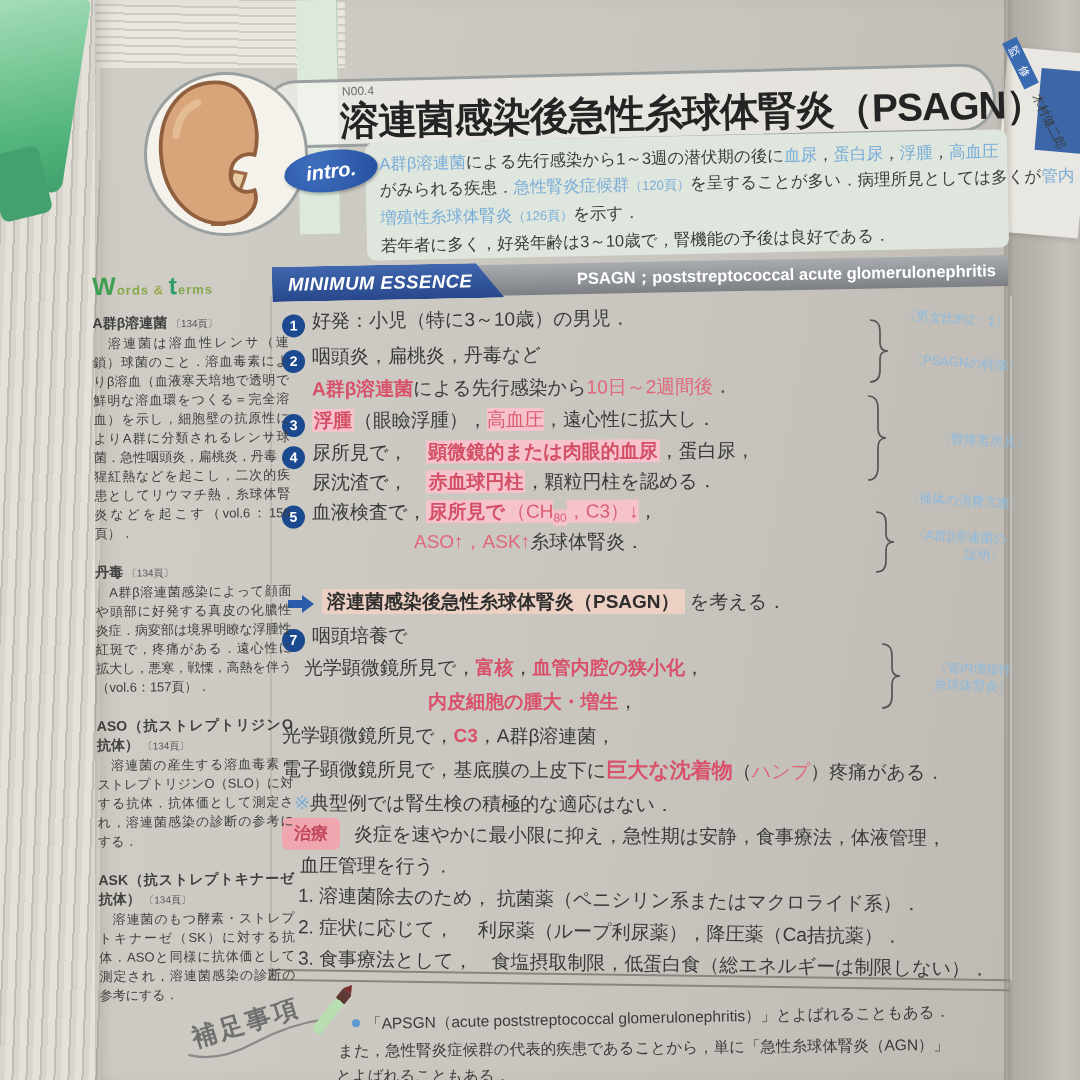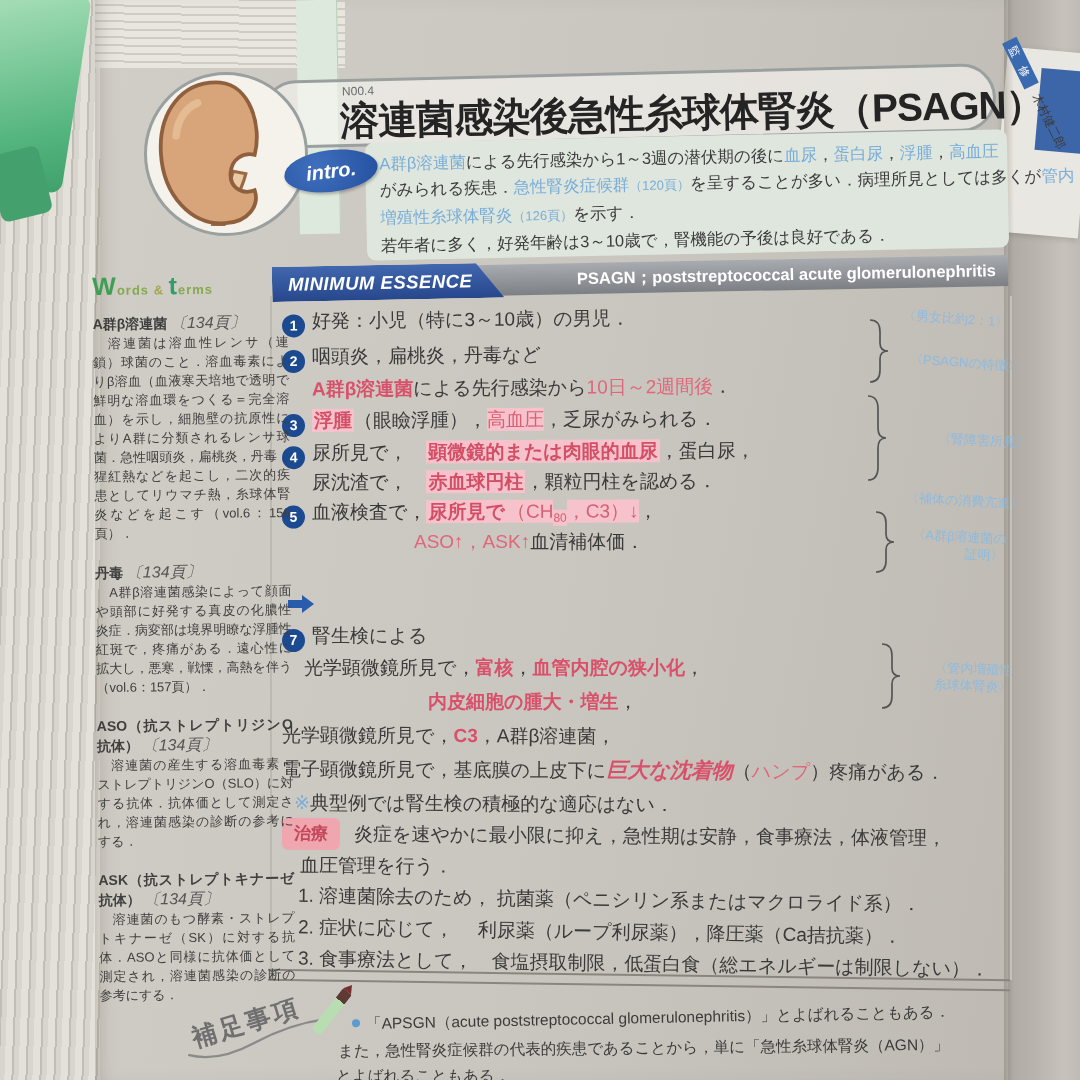--- a/index.html
+++ b/index.html
@@ -63,21 +63,21 @@
   .num{display:inline-flex;width:23px;height:23px;border-radius:50%;background:#1c4a90;
     color:#fff;font-size:14px;font-weight:bold;align-items:center;justify-content:center;
     margin-right:7px;vertical-align:-3px;}
   .blue{color:#79add8;}
   .red{color:#e0667a;}
   .redb{color:#d9506a;font-weight:bold;}
   .hl{background:#f6c3cd;color:#d34f66;font-weight:bold;padding:1px 2px;}
   .hlp{background:#f6c3cd;color:#d95e72;padding:1px 0;}
   .tan{background:#ecd0c3;font-weight:bold;padding:2px 5px;color:#2e2e2e;}
   .sub{font-size:12px;vertical-align:-4px;}
-  .big{font-size:21px;font-style:italic;}
+  .big{font-size:21px;}
   .smallref{font-size:13px;}
   .arrow-glyph{display:inline-block;vertical-align:middle;margin-right:8px;}
   .arrow-glyph .bar{display:inline-block;width:14px;height:8px;background:#2a5cab;vertical-align:middle;}
   .arrow-glyph .tri{display:inline-block;width:0;height:0;border-top:9px solid transparent;
     border-bottom:9px solid transparent;border-left:12px solid #2a5cab;vertical-align:middle;}
   .treat-badge{display:inline-block;background:#f0a6ae;color:#c2485a;font-weight:bold;
     font-size:17px;border-radius:6px;padding:2px 12px;margin-right:14px;vertical-align:1px;}
   .bottom-rule{left:268px;top:974px;width:742px;height:8px;border-top:2.5px solid #8a867e;
     border-bottom:2.5px solid #8a867e;transform:rotate(.8deg);}
   
@@ -85,21 +85,21 @@
   .mnote.right{text-align:right;}
   .brace{position:absolute;}
   
   .sidebar{left:96px;top:276px;width:196px;font-size:13px;line-height:19px;color:#3f3f3f;
     text-align:justify;transform:rotate(-.6deg);}
   .sb-head{font-weight:bold;margin-bottom:14px;white-space:nowrap;letter-spacing:1px;}
   .g1{color:#3e9e52;}.g2{color:#86a94f;}.g4{color:#2f9e68;}.g5{color:#a3a84e;}
   .cap{font-size:25px;}
   .term{margin-bottom:20px;}
   .term-title{font-weight:bold;font-size:14px;}
-  .term-ref{font-size:16px;color:#555;font-style:italic;}
+  .term-ref{font-size:10px;color:#555;}
   
   .foot-label{left:190px;top:1006px;font-size:25px;font-weight:bold;color:#6f6f6f;
     letter-spacing:3px;transform:rotate(-17deg);white-space:nowrap;}
   .foot-swoosh{left:182px;top:1024px;transform:rotate(-17deg);}
   .pencil{left:326px;top:986px;width:11px;height:52px;transform:rotate(38deg);
     background:linear-gradient(180deg,#5d3a33 0 12px,#b8ddb0 12px 100%);border-radius:2px 2px 4px 4px;}
   .pencil:before{content:"";position:absolute;top:-8px;left:0;width:0;height:0;
     border-left:5.5px solid transparent;border-right:5.5px solid transparent;
     border-bottom:8px solid #7a2e2e;}
   .fline{position:absolute;font-size:15.5px;color:#3b3b3b;white-space:nowrap;}
@@ -156,39 +156,39 @@
   <div class="row" style="left:282px;top:306px;transform:rotate(-.5deg)">
     <span class="num">1</span><span><span>好発：小児（特に3～10歳）の男児．</span></span>
   </div>
   <div class="row" style="left:282px;top:342px;transform:rotate(-.5deg)">
     <span class="num">2</span><span><span>咽頭炎，扁桃炎，丹毒など</span></span>
   </div>
   <div class="row" style="left:312px;top:374px;transform:rotate(-.4deg)">
     <span><span class="redb">A群β溶連菌</span><span>による先行感染から</span><span class="red">10日～2週間後</span><span>．</span></span>
   </div>
   <div class="row" style="left:282px;top:406px;transform:rotate(-.3deg)">
-    <span class="num">3</span><span><span class="hl">浮腫</span><span>（眼瞼浮腫），</span><span class="hlp">高血圧</span><span>，乏尿がみられる．</span></span>
+    <span class="num">3</span><span><span class="hl">浮腫</span><span>（眼瞼浮腫），</span><span class="hlp">高血圧</span><span>，遠心性に拡大し．</span></span>
   </div>
   <div class="row" style="left:282px;top:438px;transform:rotate(-.3deg)">
     <span class="num">4</span><span><span>尿所見で，　</span><span class="hl">顕微鏡的または肉眼的血尿</span><span>，蛋白尿，</span></span>
   </div>
   <div class="row" style="left:312px;top:468px;transform:rotate(-.2deg)">
     <span><span>尿沈渣で，　</span><span class="hl">赤血球円柱</span><span>，顆粒円柱を認める．</span></span>
   </div>
   <div class="row" style="left:282px;top:498px;transform:rotate(-.2deg)">
     <span class="num">5</span><span><span>血液検査で，</span><span class="hl">尿所見で</span><span class="hlp">（CH</span><span class="hlp sub">80</span><span class="hlp">，C3）↓</span><span>，</span></span>
   </div>
   <div class="row" style="left:414px;top:528px">
-    <span><span class="red">ASO↑，ASK↑</span><span>血清補体価．</span></span>
+    <span><span class="red">ASO↑，ASK↑</span><span>糸球体腎炎．</span></span>
   </div>
   <div class="row" style="left:288px;top:588px">
-    <span class="arrow-glyph"><span class="bar"></span><span class="tri"></span></span>
+    <span class="arrow-glyph"><span class="bar"></span><span class="tri"></span></span><span><span class="tan">溶連菌感染後急性糸球体腎炎（PSAGN）</span><span> を考える．</span></span>
   </div>
   <div class="row" style="left:282px;top:622px">
-    <span class="num">7</span><span><span>腎生検による</span></span>
+    <span class="num">7</span><span><span>咽頭培養で</span></span>
   </div>
   <div class="row" style="left:428px;top:688px">
     <span><span class="redb">内皮細胞の腫大・増生</span><span>，</span></span>
   </div>
   <div class="row" style="left:304px;top:654px">
     <span><span>光学顕微鏡所見で，</span><span class="redb">富核</span><span>，</span><span class="redb">血管内腔の狭小化</span><span>，</span></span>
   </div>
   <div class="row" style="left:282px;top:722px;transform:rotate(.2deg)">
     <span><span>光学顕微鏡所見で，</span><span class="redb">C3</span><span>，A群β溶連菌，</span></span>
   </div>

